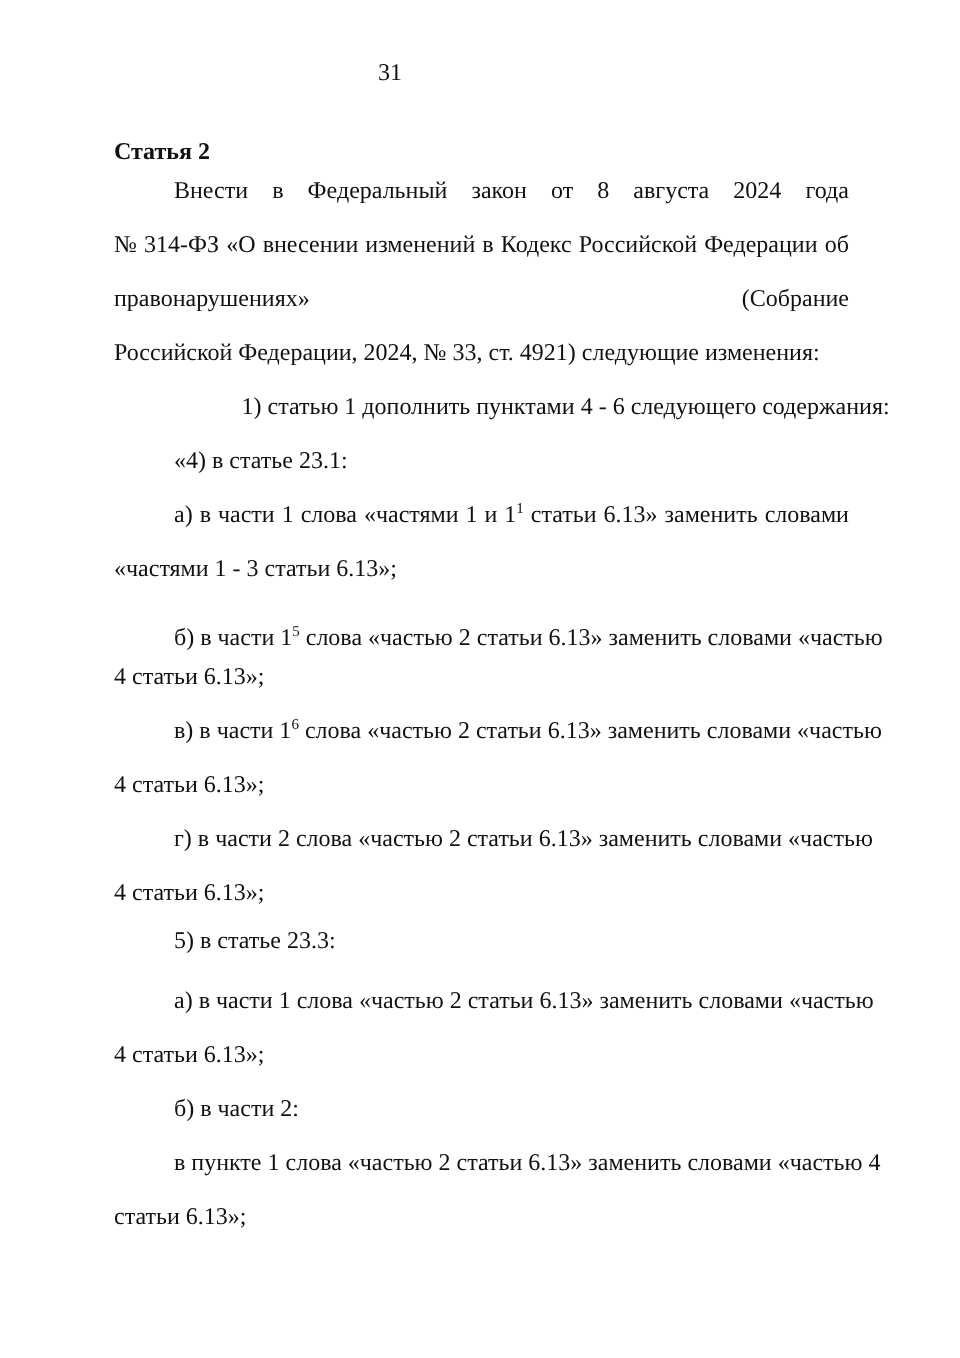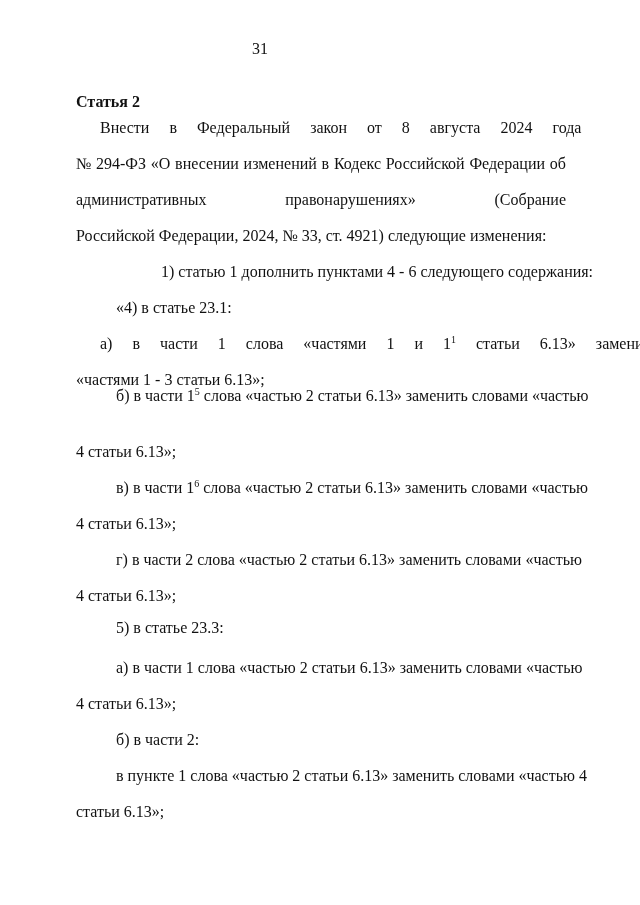--- a/index.html
+++ b/index.html
@@ -3,21 +3,21 @@
 <meta charset="utf-8">
 <style>
   html, body { margin: 0; padding: 0; background: #ffffff; }
   body { width: 640px; height: 905px; position: relative; overflow: hidden;
          font-family: "Liberation Serif", "DejaVu Serif", serif; color: #111; }
   .page-num { position: absolute; top: 40px; left: 0; width: 520px; text-align: center; font-size: 16px; }
   .line { position: absolute; font-size: 16px; white-space: nowrap; line-height: 20px; }
   .left { left: 76px; }
   .indent { left: 116px; }
   .just { left: 76px; width: 490px; display: flex; justify-content: space-between; }
-  .just.ind { left: 100px; width: 450px; gap: 20px; }
+  .just.ind { left: 116px; width: 450px; }
   .title { font-weight: bold; margin-top: 10px; }
   sup { font-size: 10px; vertical-align: 6px; line-height: 0; }
 </style>
 </head>
 <body>
 
 <div class="page-num">31</div>
 
 <div class="line left title" style="top:82px;">Статья 2</div>
 
@@ -28,33 +28,32 @@
   <span>закон</span>
   <span>от</span>
   <span>8</span>
   <span>августа</span>
   <span>2024</span>
   <span>года</span>
 </div>
 
 <div class="line just" style="top:154px;">
   <span>№</span>
-  <span>294-ФЗ</span>
+  <span>314-ФЗ</span>
   <span>«О</span>
   <span>внесении</span>
   <span>изменений</span>
   <span>в</span>
   <span>Кодекс</span>
   <span>Российской</span>
   <span>Федерации</span>
   <span>об</span>
 </div>
 
 <div class="line just" style="top:190px;">
-  <span>административных</span>
   <span>правонарушениях»</span>
   <span>(Собрание</span>
 </div>
 
 <div class="line left" style="top:226px;">Российской Федерации, 2024, № 33, ст. 4921) следующие изменения:</div>
 
 <div class="line indent" style="top:262px;margin-left:45px;">1) статью 1 дополнить пунктами 4 - 6 следующего содержания:</div>
 
 <div class="line indent" style="top:298px;">«4) в статье 23.1:</div>
 
@@ -68,21 +67,21 @@
   <span>1</span>
   <span>и</span>
   <span><span>1</span><sup>1</sup></span>
   <span>статьи</span>
   <span>6.13»</span>
   <span>заменить</span>
   <span>словами</span>
 </div>
 <div class="line left" style="top:370px;">«частями 1 - 3 статьи 6.13»;</div>
 
-<div class="line indent" style="top:386px;font-family:Liberation Serif, serif;"><span>б) в части 1</span><sup>5</sup><span style="white-space:pre"> слова «частью 2 статьи 6.13» заменить словами «частью</span></div>
+<div class="line indent" style="top:416px;font-family:Liberation Serif, serif;"><span>б) в части 1</span><sup>5</sup><span style="white-space:pre"> слова «частью 2 статьи 6.13» заменить словами «частью</span></div>
 <div class="line left" style="top:442px;">4 статьи 6.13»;</div>
 
 <div class="line indent" style="top:478px;"><span>в) в части 1</span><sup>6</sup><span style="white-space:pre"> слова «частью 2 статьи 6.13» заменить словами «частью</span></div>
 <div class="line left" style="top:514px;">4 статьи 6.13»;</div>
 
 <div class="line indent" style="top:550px;">г) в части 2 слова «частью 2 статьи 6.13» заменить словами «частью</div>
 <div class="line left" style="top:586px;">4 статьи 6.13»;</div>
 
 <div class="line indent" style="top:618px;">5) в статье 23.3:</div>
 

